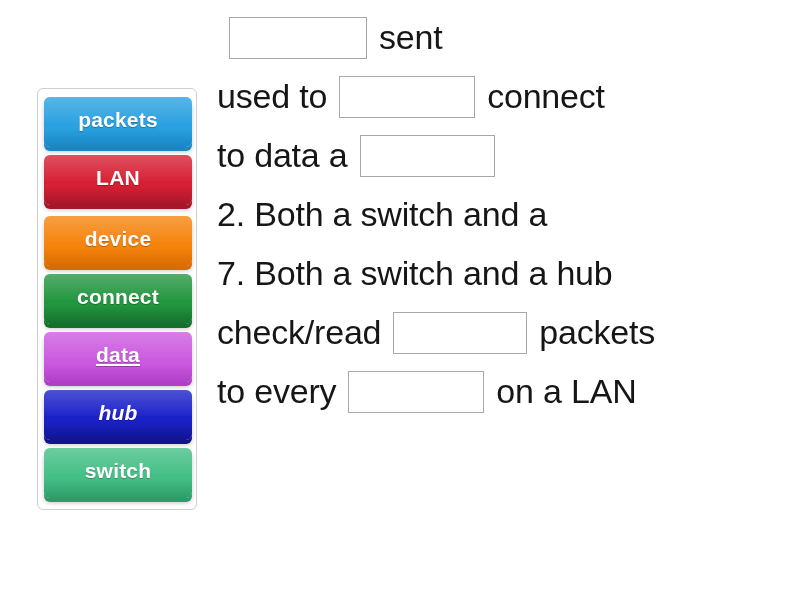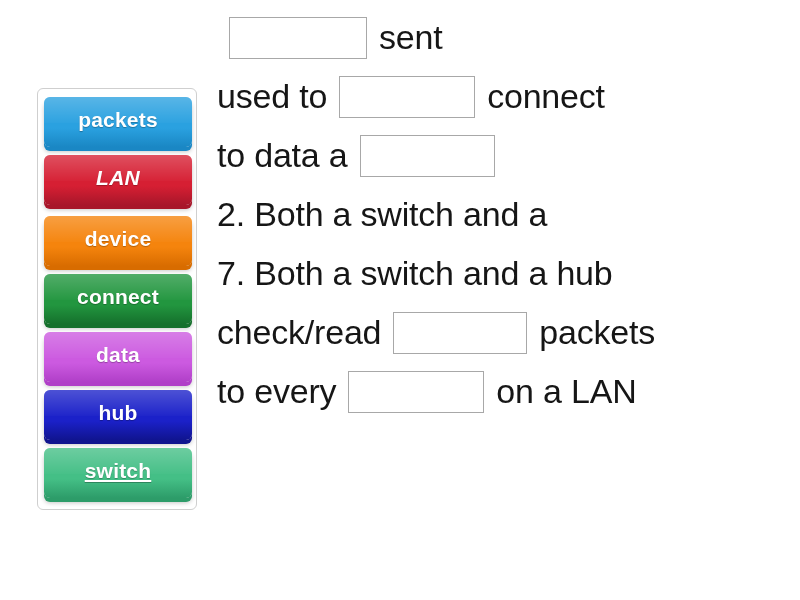--- a/index.html
+++ b/index.html
@@ -86,26 +86,26 @@
     vertical-align: middle;
     cursor: pointer;
   }
   .sp { display: inline-block; }
 </style>
 </head>
 <body>
 
 <div id="word-bank">
     <div class="tile" style="background: linear-gradient(rgb(42, 161, 224) 0%, rgb(42, 161, 224) 62%, rgb(26, 135, 196) 100%); box-shadow: rgb(26, 135, 196) 0px 4px 0px, rgba(0, 0, 0, 0.22) 0px 5px 4px;">packets</div>
-    <div class="tile" style="background: linear-gradient(rgb(214, 31, 51) 0%, rgb(214, 31, 51) 62%, rgb(168, 22, 42) 100%); box-shadow: rgb(168, 22, 42) 0px 4px 0px, rgba(0, 0, 0, 0.22) 0px 5px 4px; font-style: italic;">LAN</div>
+    <div class="tile" style="background: linear-gradient(rgb(214, 31, 51) 0%, rgb(214, 31, 51) 62%, rgb(168, 22, 42) 100%); box-shadow: rgb(168, 22, 42) 0px 4px 0px, rgba(0, 0, 0, 0.22) 0px 5px 4px;">LAN</div>
     <div class="tile" style="background: linear-gradient(rgb(245, 132, 13) 0%, rgb(245, 132, 13) 62%, rgb(216, 108, 0) 100%); box-shadow: rgb(216, 108, 0) 0px 4px 0px, rgba(0, 0, 0, 0.22) 0px 5px 4px; margin-top: 11px;">device</div>
     <div class="tile" style="background: linear-gradient(rgb(34, 150, 63) 0%, rgb(34, 150, 63) 62%, rgb(21, 112, 44) 100%); box-shadow: rgb(21, 112, 44) 0px 4px 0px, rgba(0, 0, 0, 0.22) 0px 5px 4px;">connect</div>
-    <div class="tile" style="background: linear-gradient(rgb(204, 90, 224) 0%, rgb(204, 90, 224) 62%, rgb(176, 63, 200) 100%); box-shadow: rgb(176, 63, 200) 0px 4px 0px, rgba(0, 0, 0, 0.22) 0px 5px 4px;">data</div>
-    <div class="tile" style="background: linear-gradient(rgb(27, 33, 201) 0%, rgb(27, 33, 201) 62%, rgb(16, 20, 143) 100%); box-shadow: rgb(16, 20, 143) 0px 4px 0px, rgba(0, 0, 0, 0.22) 0px 5px 4px;">hub</div>
-    <div class="tile" style="background: linear-gradient(rgb(68, 191, 134) 0%, rgb(68, 191, 134) 62%, rgb(45, 156, 105) 100%); box-shadow: rgb(45, 156, 105) 0px 4px 0px, rgba(0, 0, 0, 0.22) 0px 5px 4px; text-decoration: underline;">switch</div>
+    <div class="tile" style="background: linear-gradient(rgb(204, 90, 224) 0%, rgb(204, 90, 224) 62%, rgb(176, 63, 200) 100%); box-shadow: rgb(176, 63, 200) 0px 4px 0px, rgba(0, 0, 0, 0.22) 0px 5px 4px; text-decoration: underline;">data</div>
+    <div class="tile" style="background: linear-gradient(rgb(27, 33, 201) 0%, rgb(27, 33, 201) 62%, rgb(16, 20, 143) 100%); box-shadow: rgb(16, 20, 143) 0px 4px 0px, rgba(0, 0, 0, 0.22) 0px 5px 4px; font-style: italic;">hub</div>
+    <div class="tile" style="background: linear-gradient(rgb(68, 191, 134) 0%, rgb(68, 191, 134) 62%, rgb(45, 156, 105) 100%); box-shadow: rgb(45, 156, 105) 0px 4px 0px, rgba(0, 0, 0, 0.22) 0px 5px 4px;">switch</div>
   </div>
 
 <div id="questions">
     <div class="line">
       <span class="sp" style="width: 12px;"></span>
       <span class="blank" style="width: 138px;"></span>
       <span class="sp" style="width: 12px;"></span>
       <span class="txt">sent</span>
       <span class="sp" style="width: 12px;"></span>
     </div>

